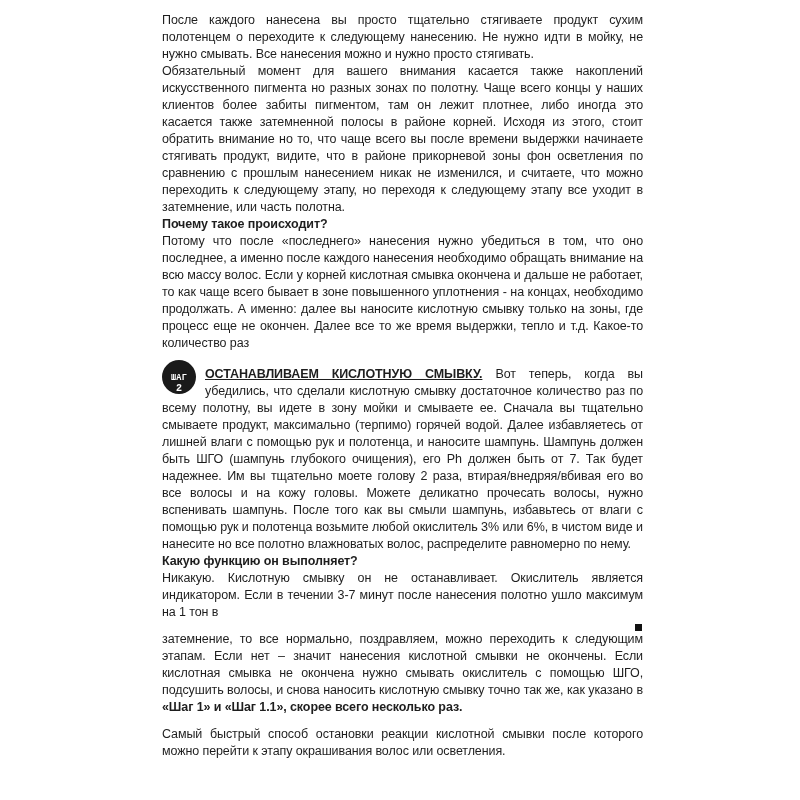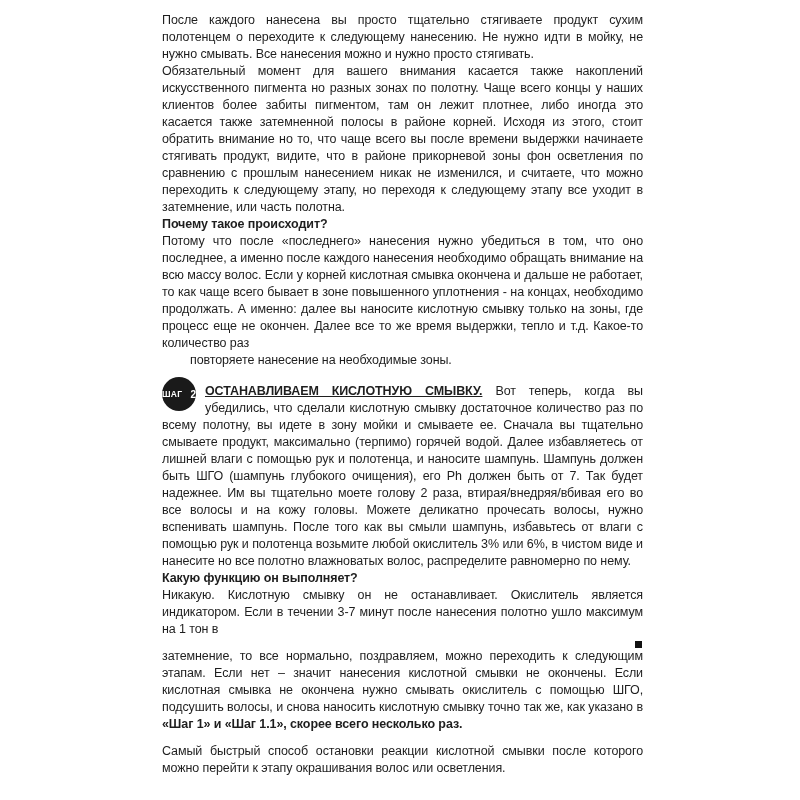--- a/index.html
+++ b/index.html
@@ -28,23 +28,24 @@
     text-align:left;
   }
   .step-gap{margin-top:14px;}
   .step-badge{
     float:left;
     width:34px;height:34px;
     margin:-6px 9px 0 0;
     border-radius:50%;
     background:#1a1a1a;
     color:#ffffff;
-    display:flex;flex-direction:row;
-    align-items:center;justify-content:space-between;
+    display:flex;flex-direction:column;
+    align-items:center;justify-content:flex-end;
     text-align:center;
+    font-family:Liberation Mono, monospace;
   }
   .step-badge .t1{font-size:8.5px;font-weight:bold;line-height:9px;letter-spacing:0.3px;}
   .step-badge .t2{font-size:10px;font-weight:bold;line-height:11px;}
   .lead{
     font-weight:bold;
     text-decoration:underline;
   }
   .bullet-row{
     margin:0 0 0 25px;
     height:10px;
@@ -73,21 +74,20 @@
 
 <div class="page">
 
   <p class="para">После каждого нанесена вы просто тщательно стягиваете продукт сухим полотенцем о переходите к следующему нанесению. Не нужно идти в мойку, не нужно смывать. Все нанесения можно и нужно просто стягивать.</p>
 
   <p class="para">Обязательный момент для вашего внимания касается также накоплений искусственного пигмента но разных зонах по полотну. Чаще всего концы у наших клиентов более забиты пигментом, там он лежит плотнее, либо иногда это касается также затемненной полосы в районе корней. Исходя из этого, стоит обратить внимание но то, что чаще всего вы после времени выдержки начинаете стягивать продукт, видите, что в районе прикорневой зоны фон осветления по сравнению с прошлым нанесением никак не изменился, и считаете, что можно переходить к следующему этапу, но переходя к следующему этапу все уходит в затемнение, или часть полотна.</p>
 
   <p class="para q">Почему такое происходит?</p>
 
   <p class="para">Потому что после «последнего» нанесения нужно убедиться в том, что оно последнее, а именно после каждого нанесения необходимо обращать внимание на всю массу волос. Если у корней кислотная смывка окончена и дальше не работает, то как чаще всего бывает в зоне повышенного уплотнения - на концах, необходимо продолжать. А именно: далее вы наносите кислотную смывку только на зоны, где процесс еще не окончен. Далее все то же время выдержки, тепло и т.д. Какое-то количество раз</p>
-  <p class="para indent-line">повторяете нанесение на необходимые зоны.</p>
 
   <p class="para step-gap">
     <span class="step-badge">
       <span class="t1">ШАГ</span>
       <span class="t2">2</span>
     </span><b class="lead">ОСТАНАВЛИВАЕМ КИСЛОТНУЮ СМЫВКУ.</b><span> Вот теперь, когда вы убедились, что сделали кислотную смывку достаточное количество раз по всему полотну, вы идете в зону мойки и смываете ее. Сначала вы тщательно смываете продукт, максимально (терпимо) горячей водой. Далее избавляетесь от лишней влаги с помощью рук и полотенца, и наносите шампунь. Шампунь должен быть ШГО (шампунь глубокого очищения), его Ph должен быть от 7. Так будет надежнее. Им вы тщательно моете голову 2 раза, втирая/внедряя/вбивая его во все волосы и на кожу головы. Можете деликатно прочесать волосы, нужно вспенивать шампунь. После того как вы смыли шампунь, избавьтесь от влаги с помощью рук и полотенца возьмите любой окислитель 3% или 6%, в чистом виде и нанесите но все полотно влажноватых волос, распределите равномерно по нему.</span>
   </p>
 
   <p class="para q">Какую функцию он выполняет?</p>
 

